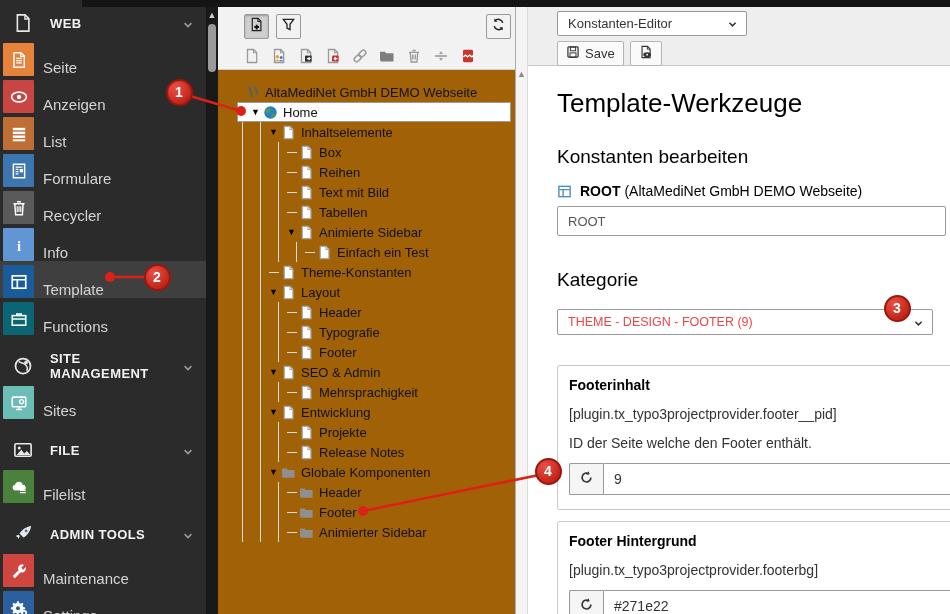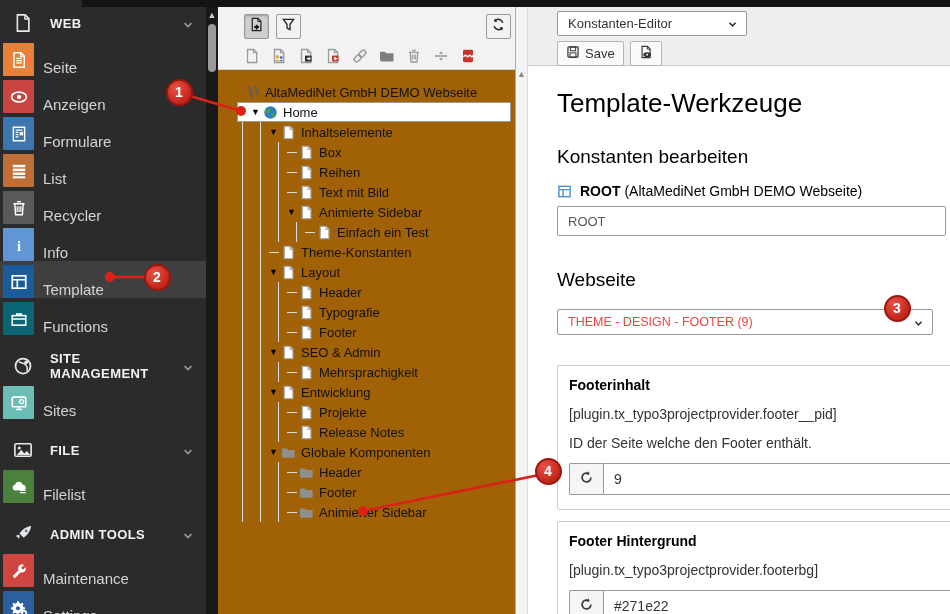--- a/index.html
+++ b/index.html
@@ -129,39 +129,39 @@
       <div class="mm-item">
         <span class="mm-tile" style="background:#c94542;color:#fff">
           <svg viewBox="0 0 16 16" xmlns="http://www.w3.org/2000/svg">
             <ellipse cx="8" cy="8" rx="6.6" ry="4.3" fill="none" stroke="currentColor" stroke-width="1.5"></ellipse>
             <circle cx="8" cy="8" r="1.9" fill="currentColor"></circle>
           </svg>
         </span>
         <span class="mlabel">Anzeigen</span>
       </div>
       <div class="mm-item">
-        <span class="mm-tile" style="background:#3d76ae;color:#fff">
-          <svg viewBox="0 0 16 16" xmlns="http://www.w3.org/2000/svg">
-            <rect x="3" y="2" width="10" height="12" fill="none" stroke="currentColor" stroke-width="1.3"></rect>
-            <path d="M5 4.5h6M5 6.5h2.5M5 8.5h2.5M5 10.5h2.5" stroke="currentColor" stroke-width="1.1"></path>
-            <rect x="8.6" y="6.2" width="3" height="3" fill="currentColor"></rect>
-          </svg>
-        </span>
-        <span class="mlabel">Formulare</span>
-      </div>
-      <div class="mm-item">
         <span class="mm-tile" style="background:#bf6e35;color:#fff">
           <svg viewBox="0 0 16 16" xmlns="http://www.w3.org/2000/svg">
             <rect x="2.5" y="2.5" width="11" height="2.2" fill="currentColor"></rect>
             <rect x="2.5" y="5.9" width="11" height="2.2" fill="currentColor"></rect>
             <rect x="2.5" y="9.3" width="11" height="2.2" fill="currentColor"></rect>
             <rect x="2.5" y="12.7" width="11" height="1.8" fill="currentColor"></rect>
           </svg>
         </span>
         <span class="mlabel">List</span>
+      </div>
+      <div class="mm-item">
+        <span class="mm-tile" style="background:#3d76ae;color:#fff">
+          <svg viewBox="0 0 16 16" xmlns="http://www.w3.org/2000/svg">
+            <rect x="3" y="2" width="10" height="12" fill="none" stroke="currentColor" stroke-width="1.3"></rect>
+            <path d="M5 4.5h6M5 6.5h2.5M5 8.5h2.5M5 10.5h2.5" stroke="currentColor" stroke-width="1.1"></path>
+            <rect x="8.6" y="6.2" width="3" height="3" fill="currentColor"></rect>
+          </svg>
+        </span>
+        <span class="mlabel">Formulare</span>
       </div>
       <div class="mm-item">
         <span class="mm-tile" style="background:#5a5a5a;color:#fff">
           <svg viewBox="0 0 16 16" xmlns="http://www.w3.org/2000/svg">
             <path d="M3 4.3h10M6.3 2.5h3.4" stroke="currentColor" stroke-width="1.3"></path>
             <path d="M4.3 4.5l.7 9.5h6l.7-9.5" fill="none" stroke="currentColor" stroke-width="1.3"></path>
             <path d="M6.4 6.5v5M8 6.5v5M9.6 6.5v5" stroke="currentColor" stroke-width="1"></path>
           </svg>
         </span>
         <span class="mlabel">Recycler</span>
@@ -422,20 +422,32 @@
               <span class="ticon icon-page">
                 <svg viewBox="0 0 16 16" xmlns="http://www.w3.org/2000/svg">
                   <path d="M3.5 1.5h6.2l3 3v10H3.5z" fill="#fff" stroke="currentColor" stroke-width="1.3"></path>
                   <path d="M9.5 1.8v3h3" fill="none" stroke="currentColor" stroke-width="1.1"></path>
                 </svg>
               </span>
               <span class="tlabel">Text mit Bild</span>
             </div>
             <div class="trow">
               <span class="lead">
+                <span class="dash"></span>
+              </span>
+              <span class="ticon icon-page">
+                <svg viewBox="0 0 16 16" xmlns="http://www.w3.org/2000/svg">
+                  <path d="M3.5 1.5h6.2l3 3v10H3.5z" fill="#fff" stroke="currentColor" stroke-width="1.3"></path>
+                  <path d="M9.5 1.8v3h3" fill="none" stroke="currentColor" stroke-width="1.1"></path>
+                </svg>
+              </span>
+              <span class="tlabel">Tabellen</span>
+            </div>
+            <div class="trow">
+              <span class="lead">
                 <span class="tri">▼</span>
               </span>
               <span class="ticon icon-page">
                 <svg viewBox="0 0 16 16" xmlns="http://www.w3.org/2000/svg">
                   <path d="M3.5 1.5h6.2l3 3v10H3.5z" fill="#fff" stroke="currentColor" stroke-width="1.3"></path>
                   <path d="M9.5 1.8v3h3" fill="none" stroke="currentColor" stroke-width="1.1"></path>
                 </svg>
               </span>
               <span class="tlabel">Animierte Sidebar</span>
             </div>
@@ -673,21 +685,21 @@
       <span class="ricon" id="rooticon"><svg viewBox="0 0 16 16" xmlns="http://www.w3.org/2000/svg">
             <rect x="2" y="2.5" width="12" height="11" fill="none" stroke="currentColor" stroke-width="1.5"></rect>
             <path d="M2.5 6h11M6.5 6.5v6.5" stroke="currentColor" stroke-width="1.5"></path>
           </svg></span>
       <b>ROOT</b>
       <span>(AltaMediNet GmbH DEMO Webseite)</span>
     </div>
     <div class="rootinput">
       <span>ROOT</span>
     </div>
-    <h2 class="sec h-kat">Webseite</h2>
+    <h2 class="sec h-kat">Kategorie</h2>
     <div class="selectbox katselect">
       <span class="sv">THEME - DESIGN - FOOTER (9)</span>
       <span class="chev" id="sel2chev"><svg viewBox="0 0 16 16" xmlns="http://www.w3.org/2000/svg">
             <path d="M3.5 5.5L8 10l4.5-4.5" fill="none" stroke="currentColor" stroke-width="2.2"></path>
           </svg></span>
     </div>
     <div id="panels">
         <div class="panel">
           <div class="ptitle">Footerinhalt</div>
           <div class="pkey">[plugin.tx_typo3projectprovider.footer__pid]</div>

